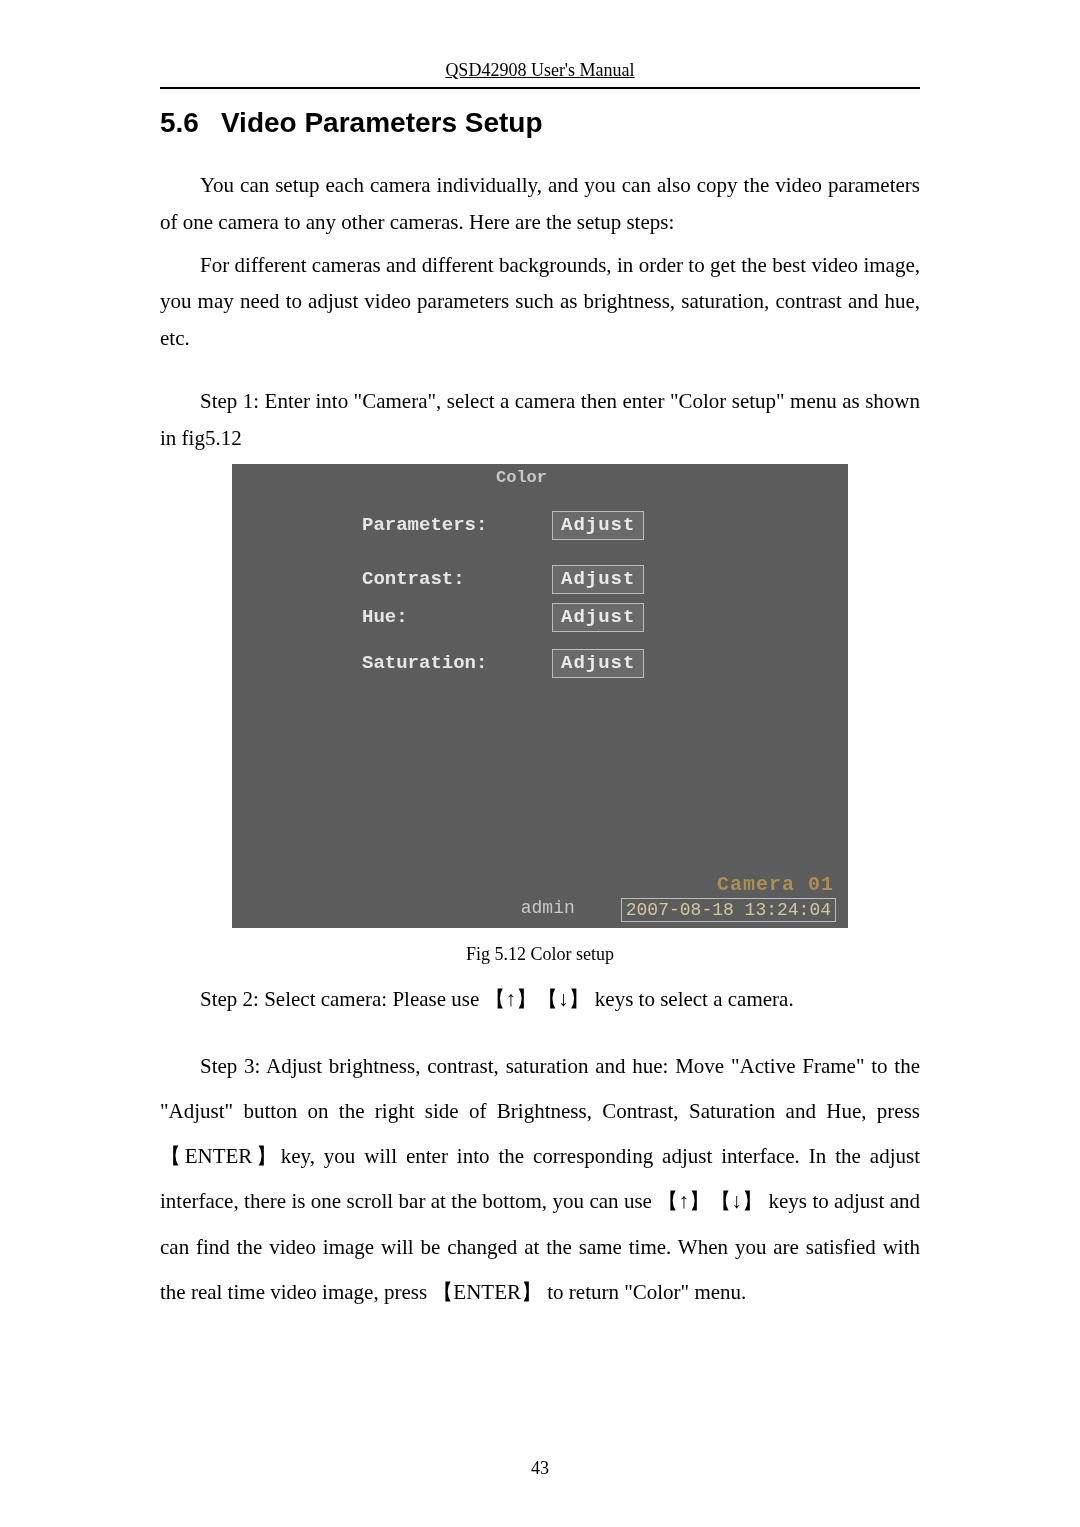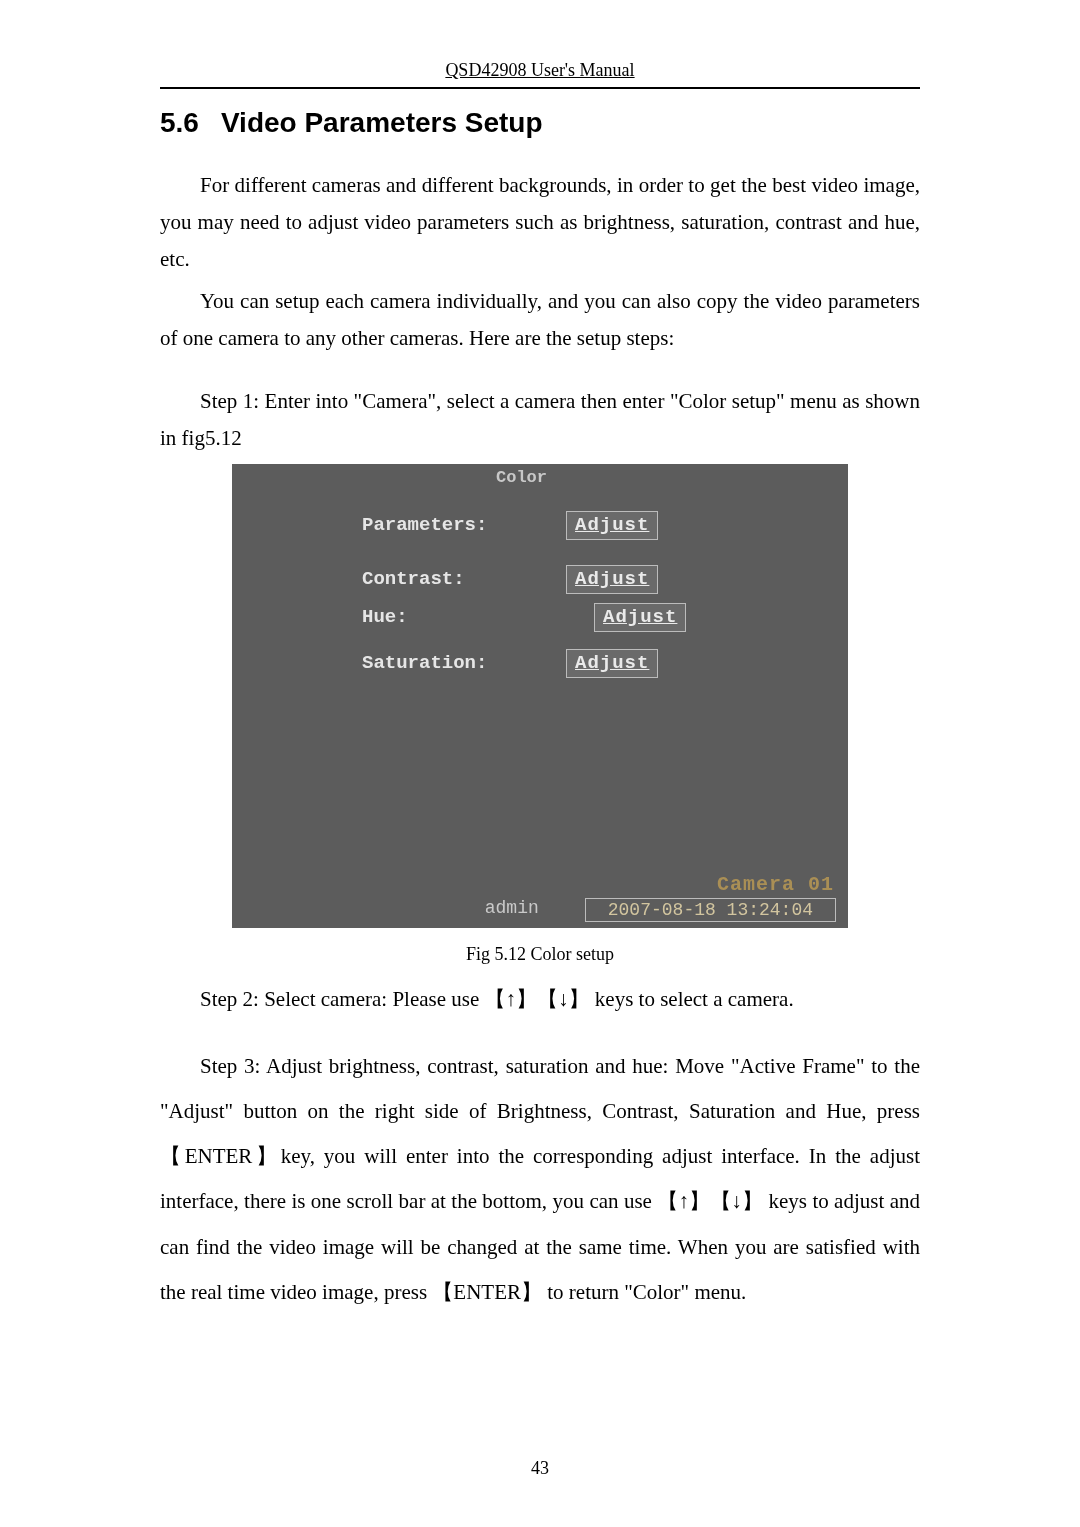--- a/index.html
+++ b/index.html
@@ -81,24 +81,24 @@
       border: 1px solid #bcbcbc;
       background: #6a6a6a;
       color: #eaeaea;
       font-size: 19px;
       font-weight: bold;
       padding: 2px 8px 3px 8px;
       letter-spacing: 1px;
     }
     .r1 { top: 46px; left: 130px; }
     .r2 { top: 100px; left: 130px; }
-    .r3 { top: 138px; left: 130px; gap: 28px; }
+    .r3 { top: 138px; left: 130px; }
     .r4 { top: 184px; left: 130px; }
     .r5 { top: 232px; left: 130px; }
-    .ss-btn-col { margin-left: 24px; text-decoration: underline; }
+    .ss-btn-col { margin-left: 10px; }
     .ss-camera {
       position: absolute;
       bottom: 32px; right: 14px;
       color: #aa8f55;
       font-size: 20px;
       font-weight: bold;
       letter-spacing: 1px;
     }
     .ss-bottom {
       position: absolute;
@@ -106,21 +106,21 @@
       display: flex;
       justify-content: flex-end;
       gap: 16px;
       padding-right: 12px;
       font-size: 18px;
       color: #c9c9c9;
     }
     .ss-bottom .admin { margin-right: 30px; }
     .ss-bottom .ts {
       border: 1px solid #bcbcbc;
-      padding: 1px 22px;
+      padding: 1px 4px;
       color: #d2c59f;
     }
     .fig-caption {
       text-align: center;
       font-size: 18px;
       margin-top: 16px;
       margin-bottom: 16px;
     }
     .page-num {
       position: absolute;
@@ -133,22 +133,22 @@
 </head>
 <body>
 
 <div class="page">
   <div class="header-area">QSD42908 User's Manual</div>
 
   <h2 class="section-heading">
     <span class="num">5.6</span><span>Video Parameters Setup</span>
   </h2>
 
+  <p class="body-para indent">You can setup each camera individually, and you can also copy the video parameters of one camera to any other cameras. Here are the setup steps:</p>
   <p class="body-para indent">For different cameras and different backgrounds, in order to get the best video image, you may need to adjust video parameters such as brightness, saturation, contrast and hue, etc.</p>
-  <p class="body-para indent">You can setup each camera individually, and you can also copy the video parameters of one camera to any other cameras. Here are the setup steps:</p>
   <p class="body-para indent gap">Step 1: Enter into "Camera", select a camera then enter "Color setup" menu as shown in fig5.12</p>
 
   <div class="screenshot">
     <div class="ss-menu-title">Color</div>
 
     <div class="ss-row r1">
       <span class="ss-label">Parameters:</span>
       <span class="ss-btn ss-btn-col">Adjust</span>
     </div>
     <div class="ss-row r2">

